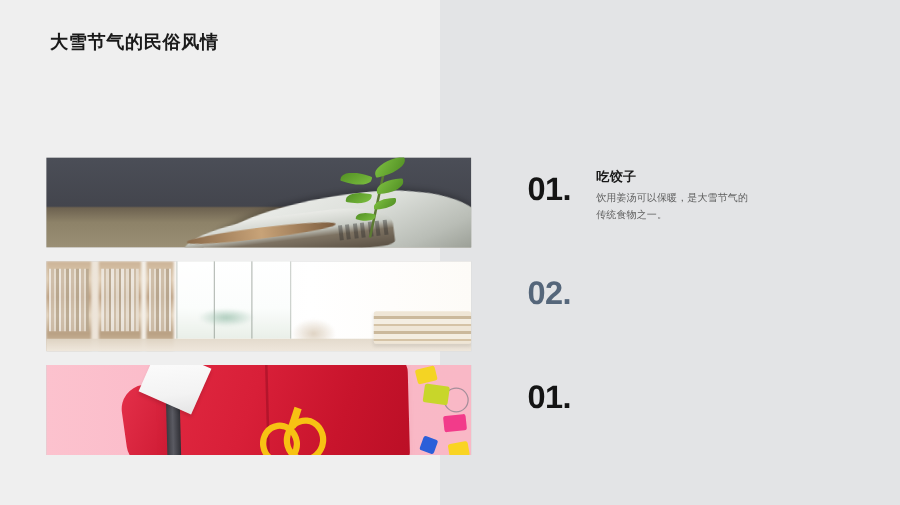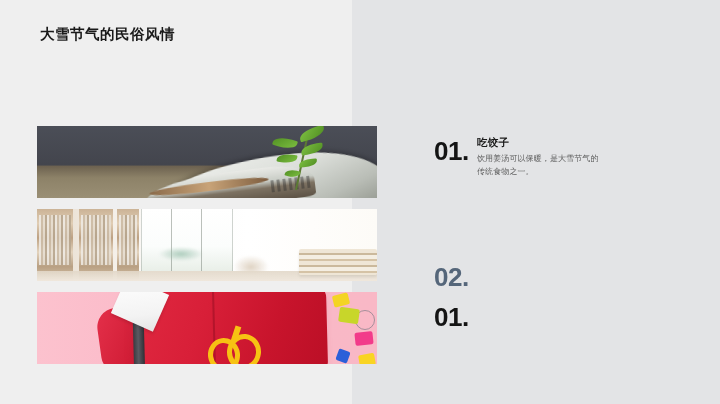--- a/index.html
+++ b/index.html
@@ -299,21 +299,21 @@
     left: 418px;
     top: 126px;
     width: 250px;
   }
   .item {
     position: relative;
     height: 83px;
   }
   .item-num {
     position: absolute;
-    left: 16px;
+    left: 4px;
     top: 12px;
     font-size: 26px;
     font-weight: bold;
     letter-spacing: -0.5px;
     line-height: 1;
     color: #141414;
   }
   .item-body {
     position: absolute;
     left: 59px;
@@ -328,21 +328,21 @@
     margin: 0 0 3px 0;
     letter-spacing: 0.2px;
   }
   .item-desc {
     font-size: 8px;
     color: #5d5d5d;
     line-height: 1.62;
     margin: 0;
     letter-spacing: 0.1px;
   }
-  .accent .item-num { color: #55667a; margin-top: 43px; }
+  .accent .item-num { color: #55667a; }
   .accent .item-head { color: #4e5f70; }
 </style>
 </head>
 <body>
 
 <div class="slide">
 
   <div class="bg-left"></div>
   <div class="bg-right"></div>
 

